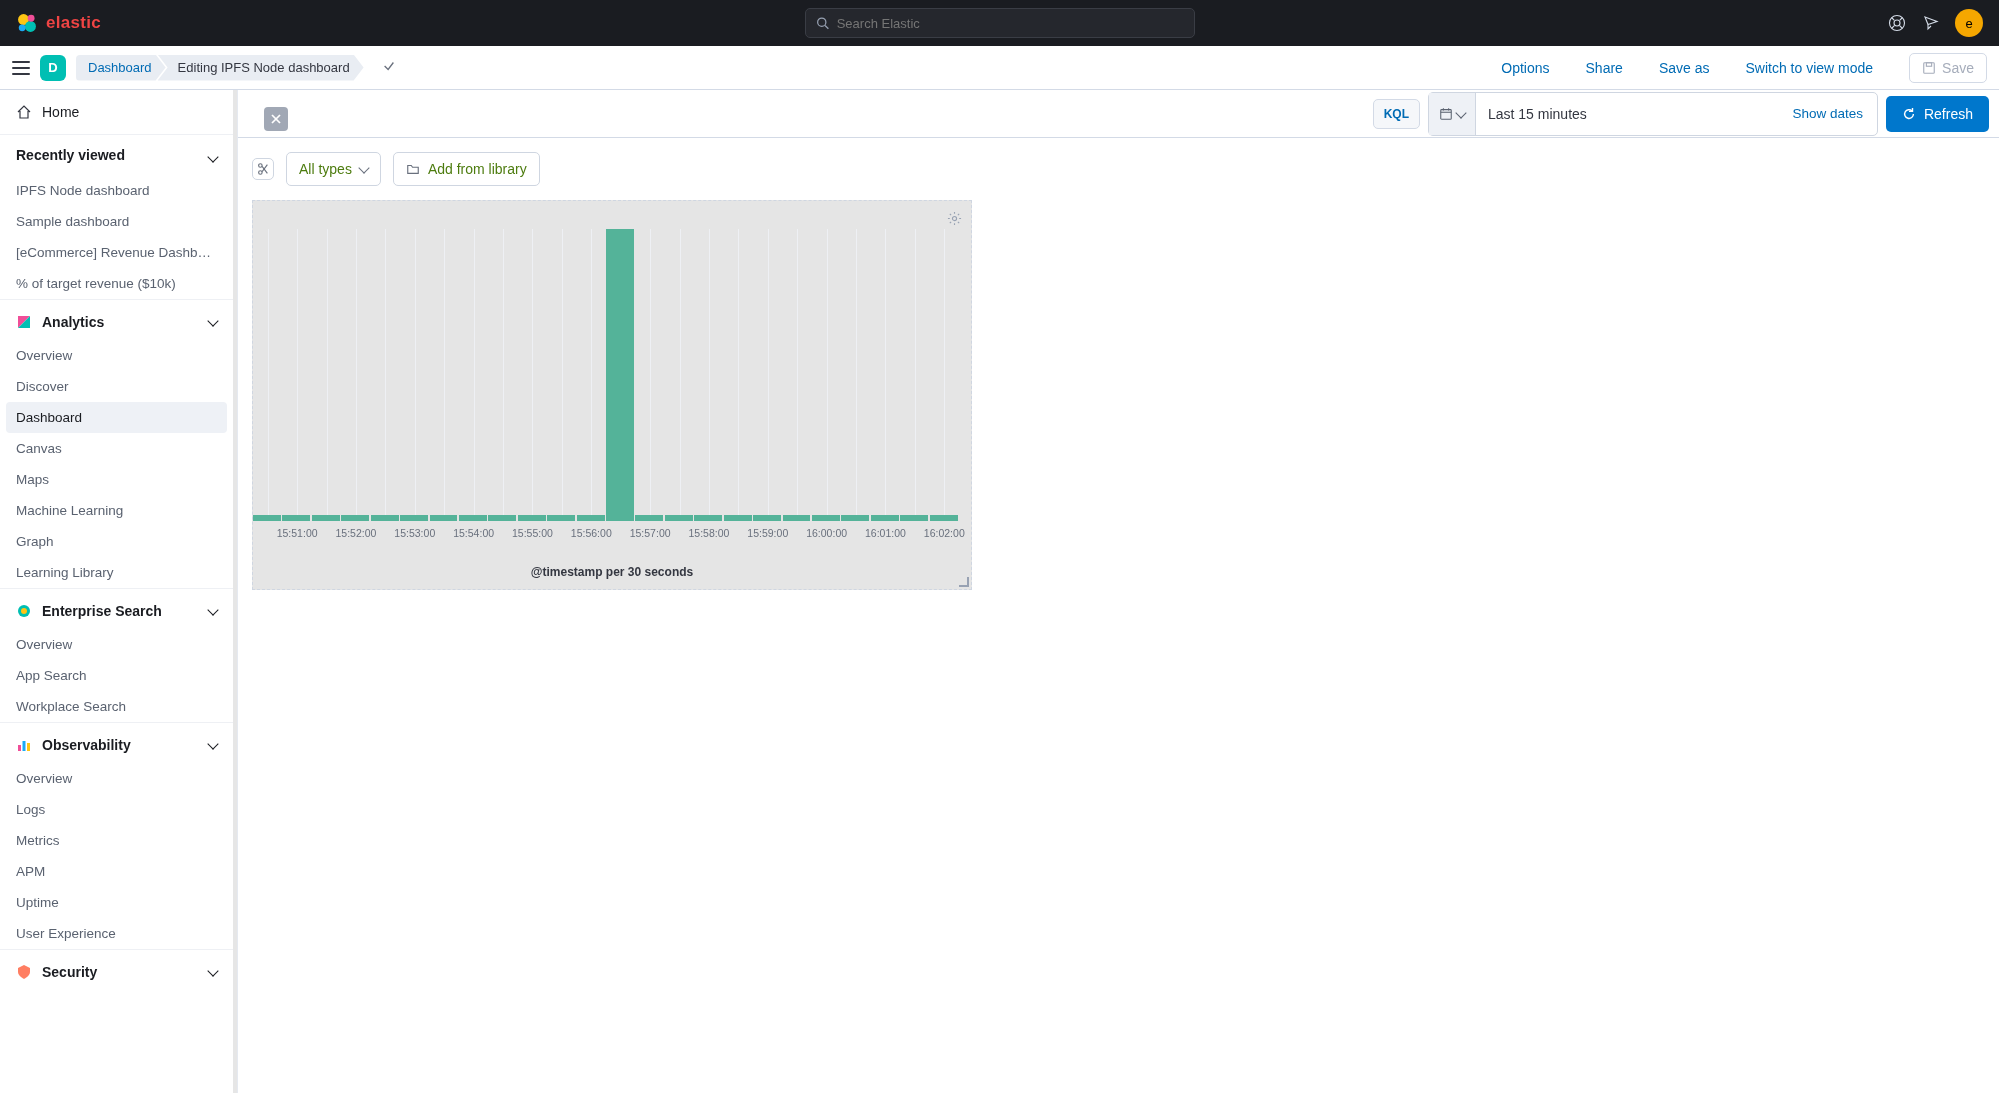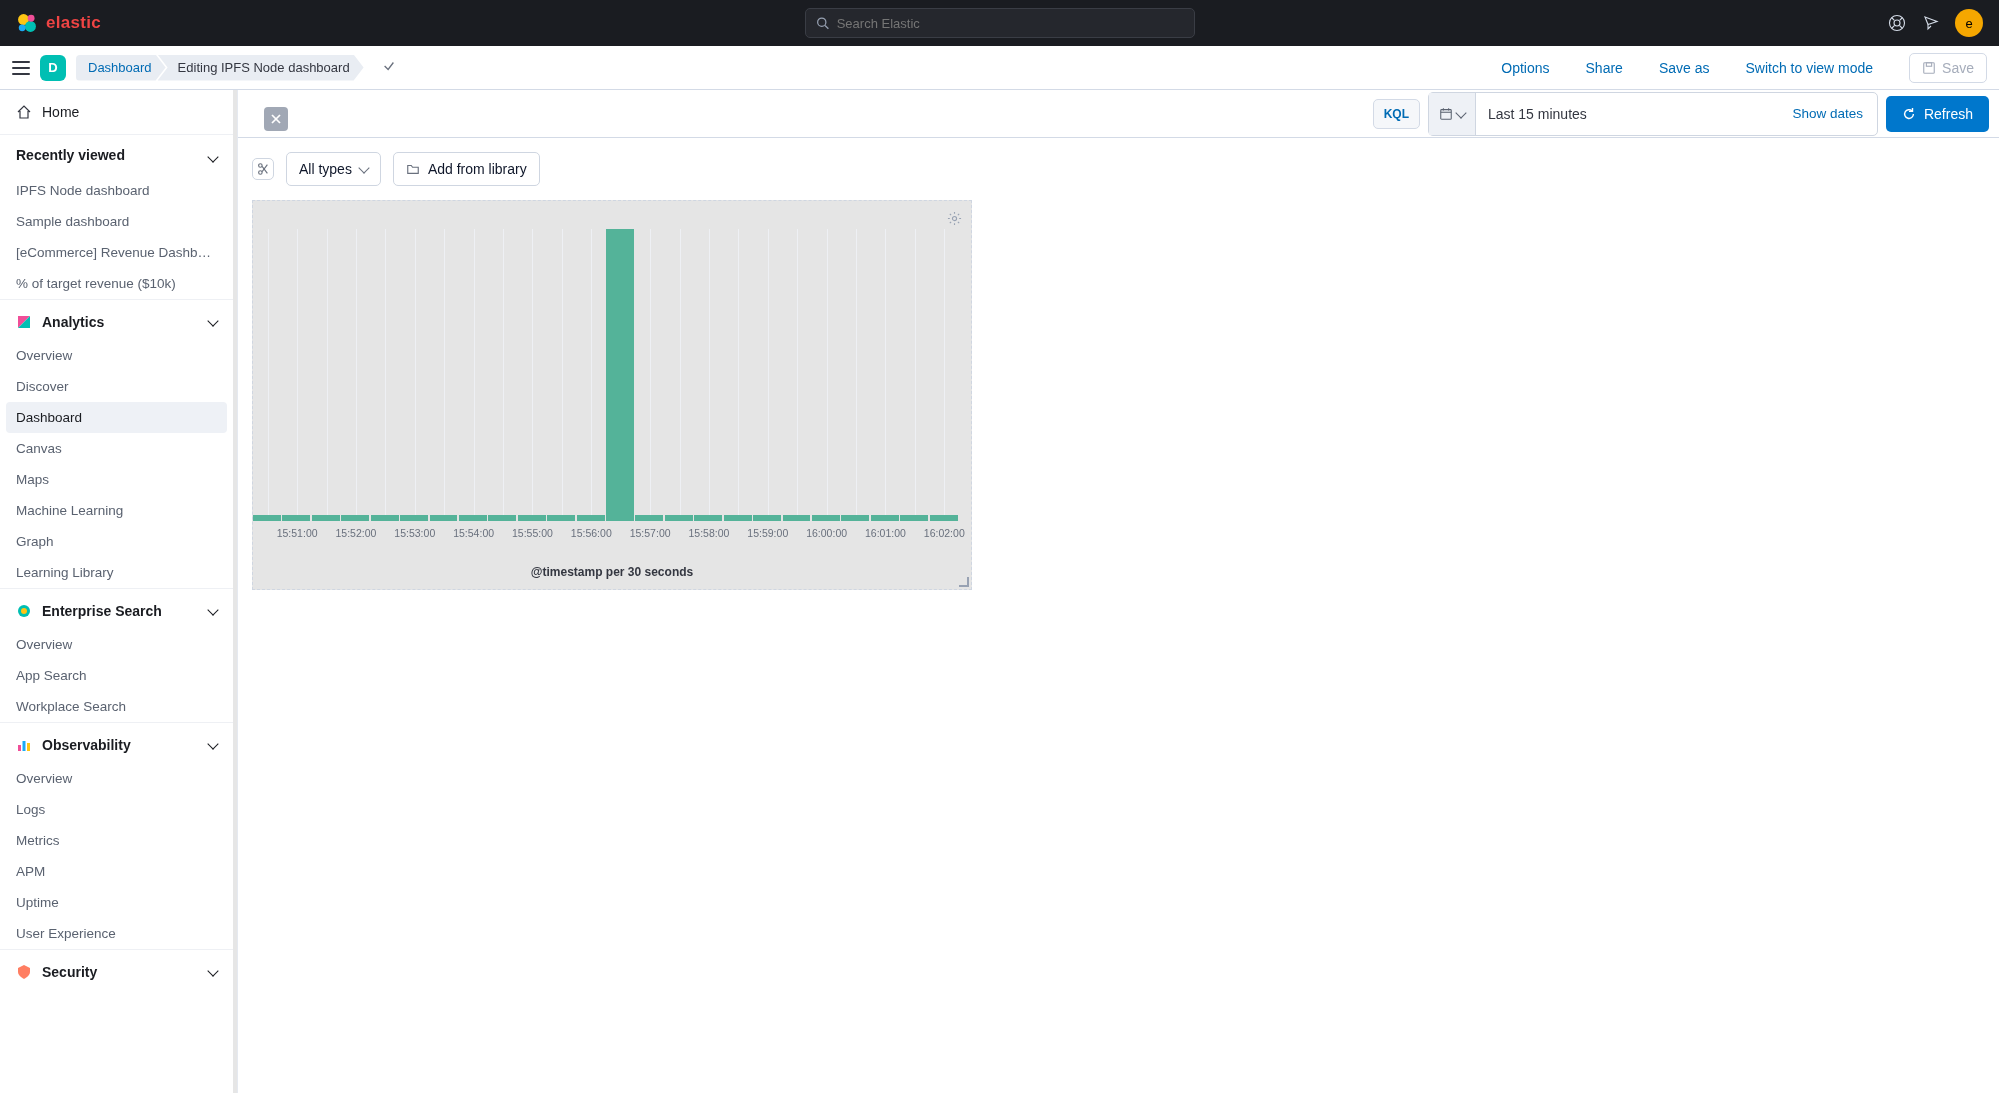--- a/index.html
+++ b/index.html
@@ -197,21 +197,21 @@
   padding: 14px 14px;
   display:flex; align-items:center; gap:12px;
 }
 .tool-cut { width:22px; height:22px; border:1px solid #cfd6e1; border-radius:5px; display:flex; align-items:center; justify-content:center; color:#69707d; }
 .tool-btn {
   border: 1px solid #cfd6e1;
   border-radius: 5px;
   padding: 8px 12px;
   display:flex; align-items:center; gap:8px;
   font-size: 14px;
-  color: #0f172a;
+  color: #4d7c0f;
   background: #fff;
 }
 
 .panel {
   margin: 0 14px;
   width: 720px;
   height: 390px;
   border: 1px dashed #cfd6e1;
   background: #e5e5e5;
   position: relative;

